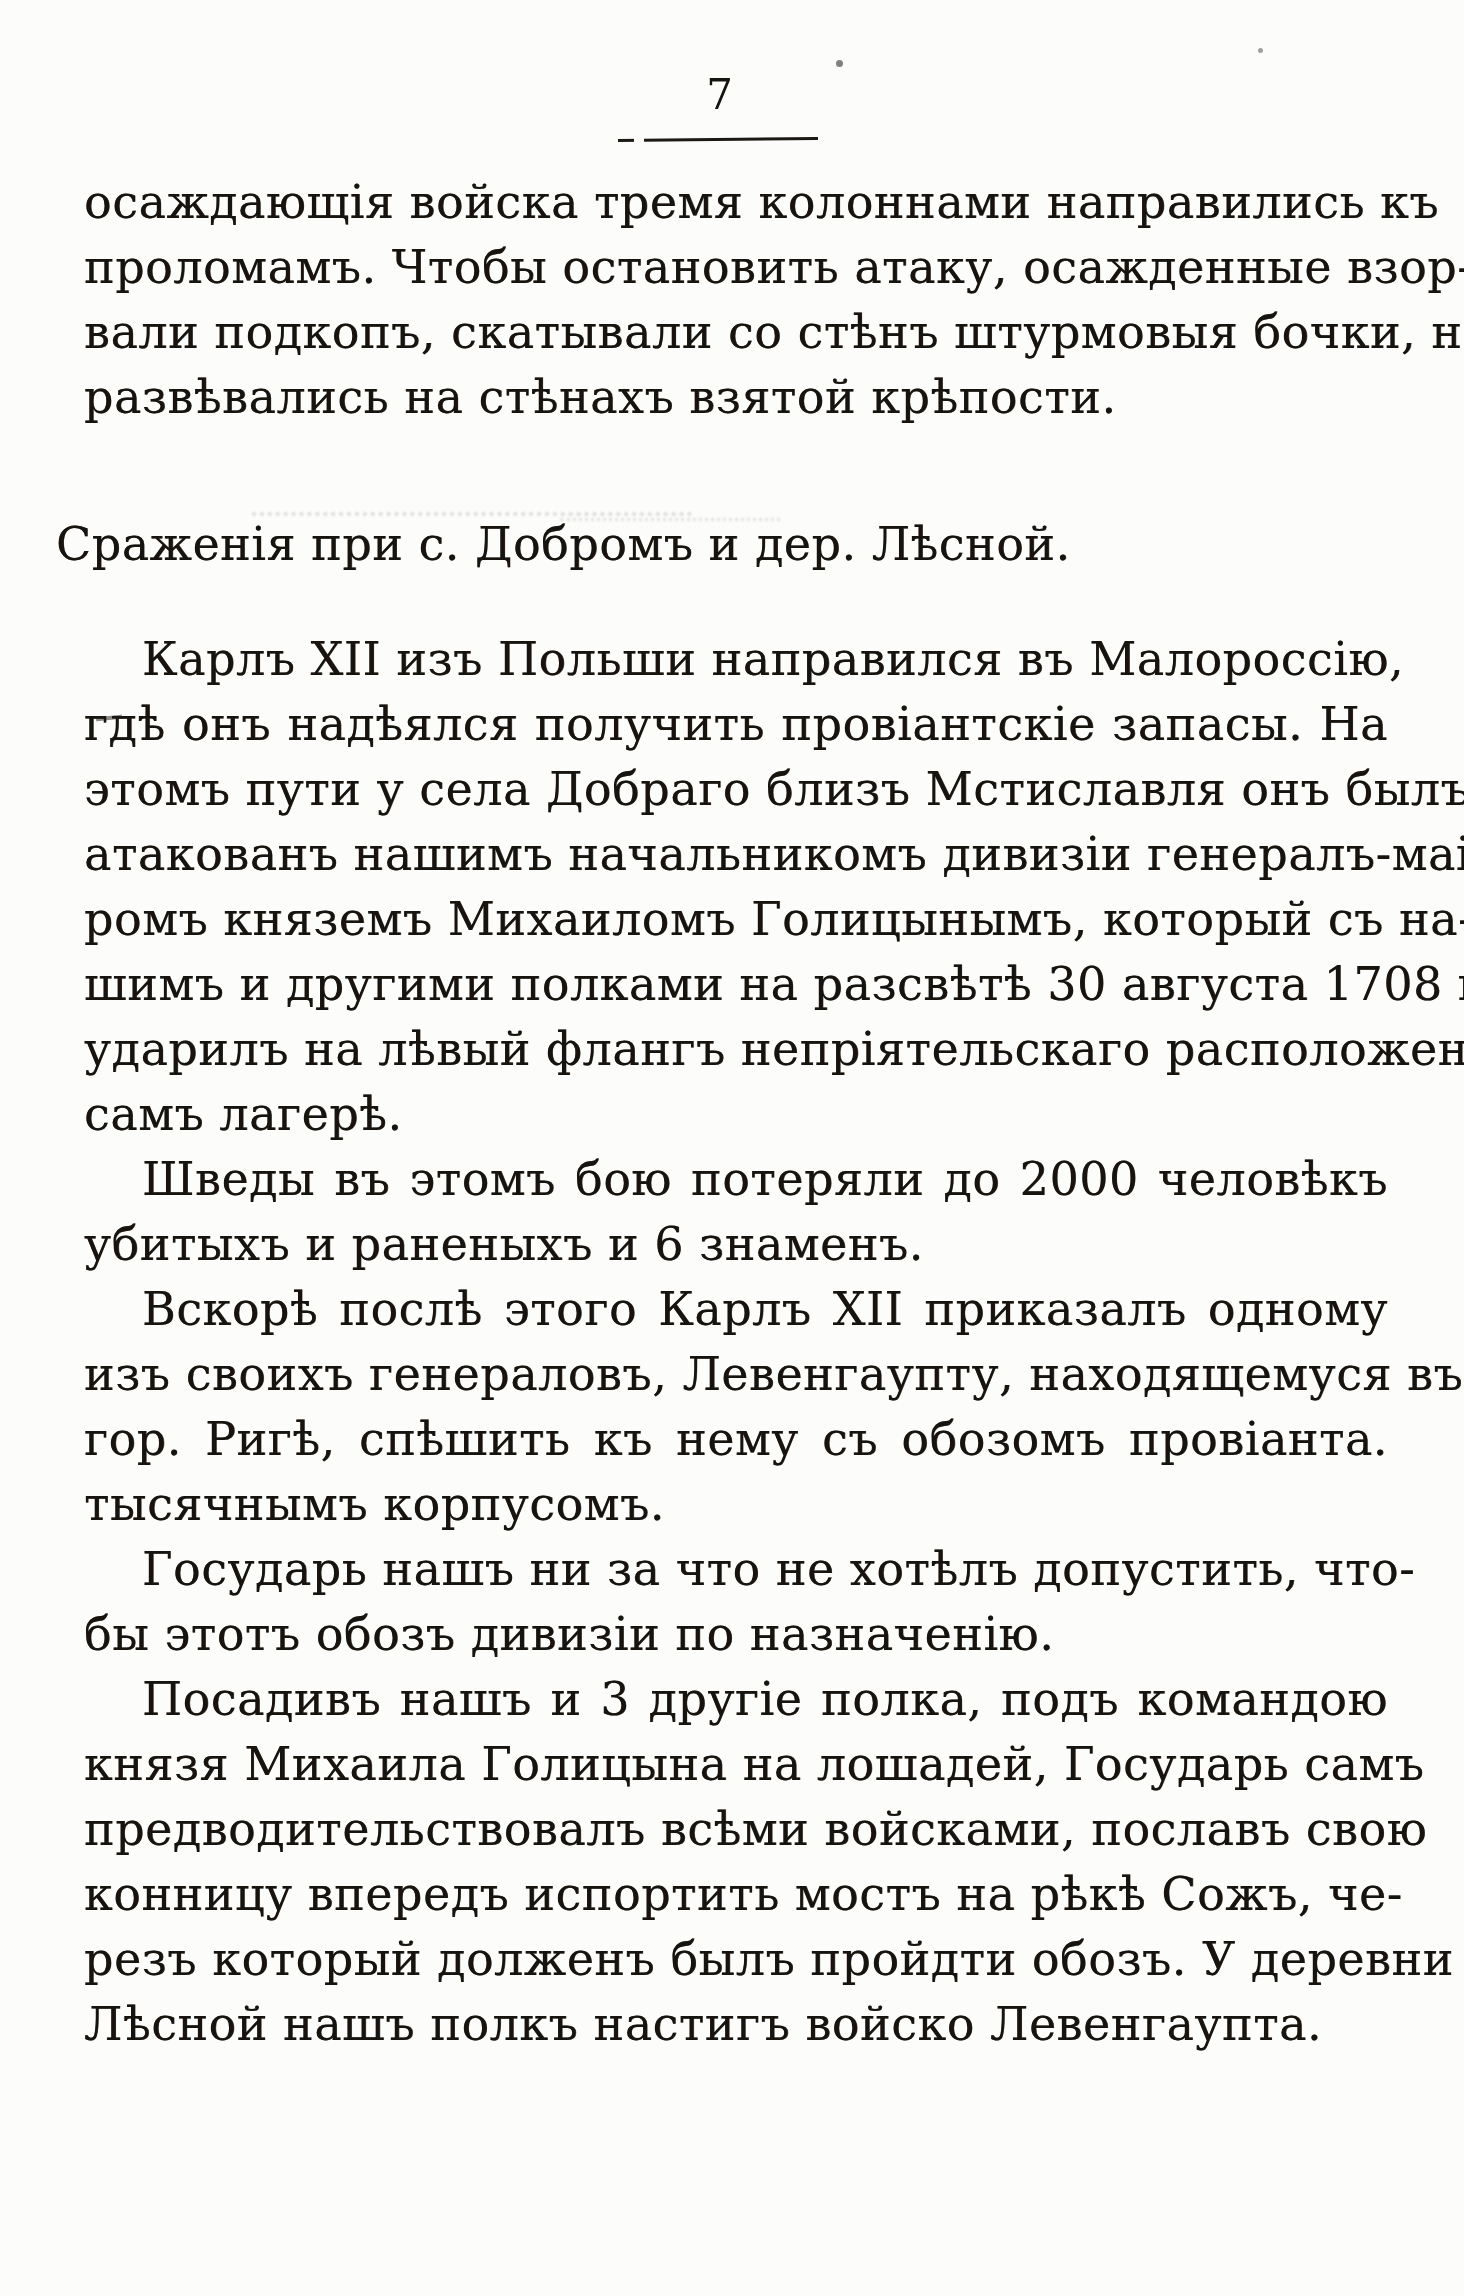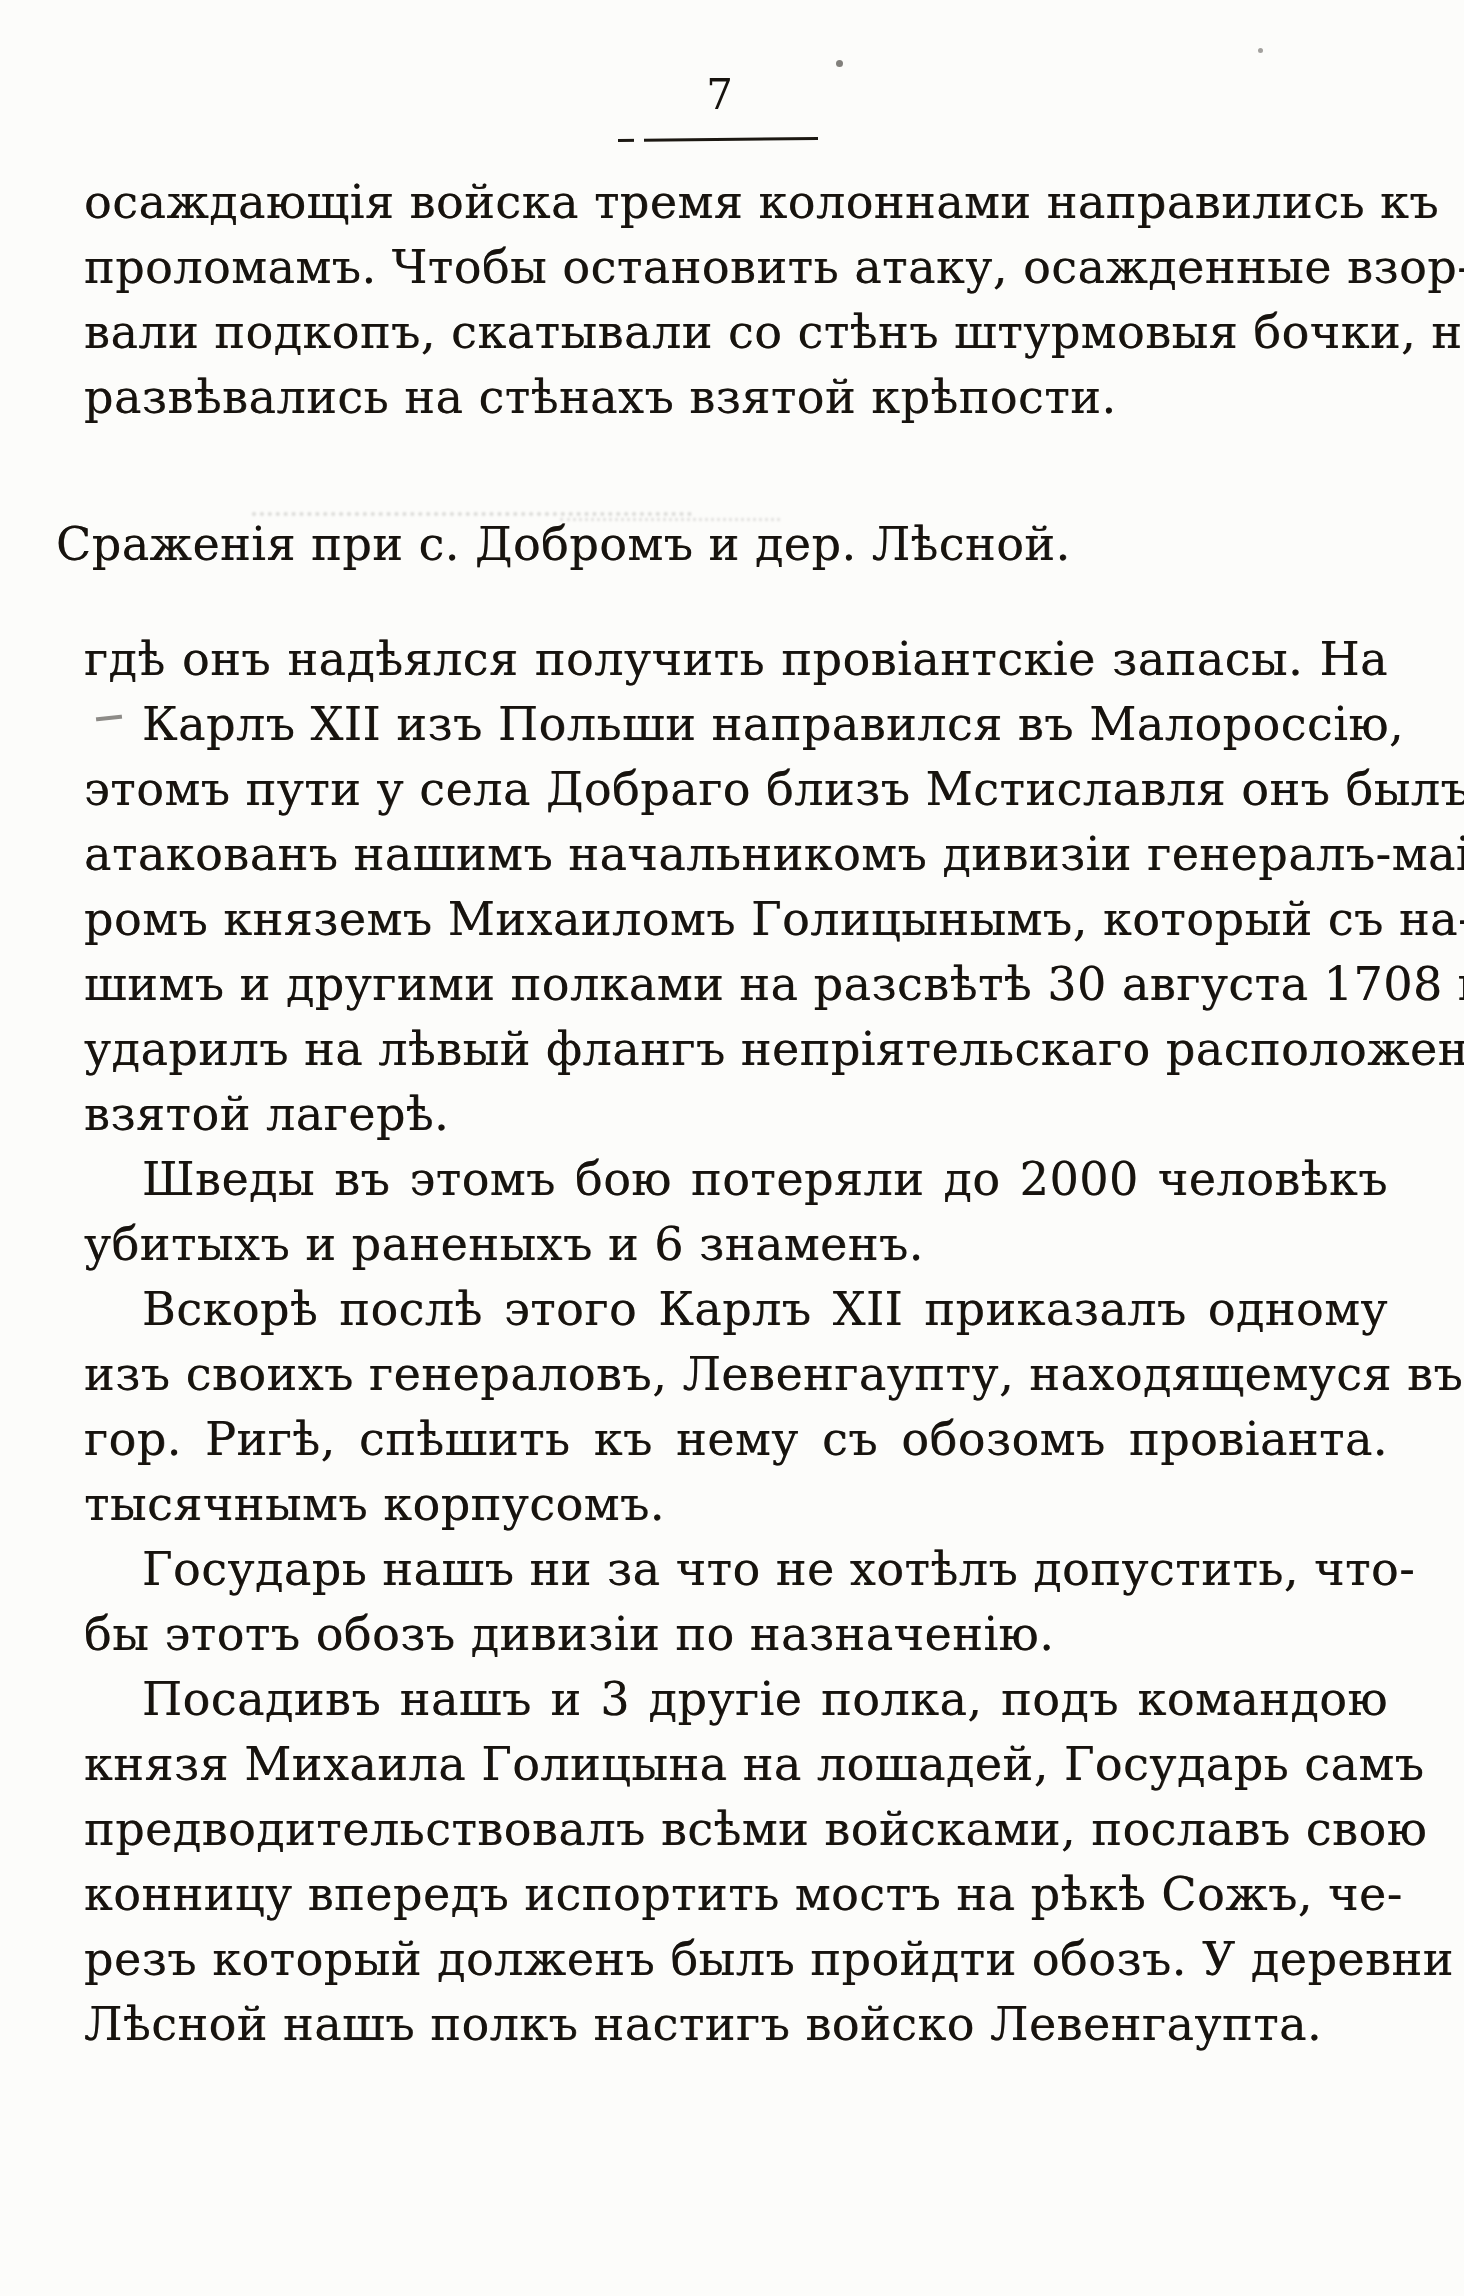--- a/index.html
+++ b/index.html
@@ -105,28 +105,28 @@
 
   <div class="text" id="text-root">
       <div class="paragraph">
         <div class="line">осаждающія войска тремя колоннами направились къ</div>
         <div class="line">проломамъ. Чтобы остановить атаку, осажденные взор-</div>
         <div class="line">вали подкопъ, скатывали со стѣнъ штурмовыя бочки, но</div>
         <div class="line last">развѣвались на стѣнахъ взятой крѣпости.</div>
       </div>
       <div class="heading">Сраженія при с. Добромъ и дер. Лѣсной.</div>
       <div class="paragraph">
+        <div class="line indent">Карлъ XII изъ Польши направился въ Малороссію,</div>
         <div class="line">гдѣ онъ надѣялся получить провіантскіе запасы. На</div>
-        <div class="line indent">Карлъ XII изъ Польши направился въ Малороссію,</div>
         <div class="line">этомъ пути у села Добраго близъ Мстиславля онъ былъ</div>
         <div class="line">атакованъ нашимъ начальникомъ дивизіи генералъ-маіо-</div>
         <div class="line">ромъ княземъ Михаиломъ Голицынымъ, который съ на-</div>
         <div class="line">шимъ и другими полками на разсвѣтѣ 30 августа 1708 года</div>
         <div class="line">ударилъ на лѣвый флангъ непріятельскаго расположенія</div>
-        <div class="line last">взятой лагерѣ.</div>
+        <div class="line last">самъ лагерѣ.</div>
       </div>
       <div class="paragraph">
         <div class="line indent">Шведы въ этомъ бою потеряли до 2000 человѣкъ</div>
         <div class="line last">убитыхъ и раненыхъ и 6 знаменъ.</div>
       </div>
       <div class="paragraph">
         <div class="line indent">Вскорѣ послѣ этого Карлъ XII приказалъ одному</div>
         <div class="line">изъ своихъ генераловъ, Левенгаупту, находящемуся въ</div>
         <div class="line">гор. Ригѣ, спѣшить къ нему съ обозомъ провіанта.</div>
         <div class="line last">тысячнымъ корпусомъ.</div>

